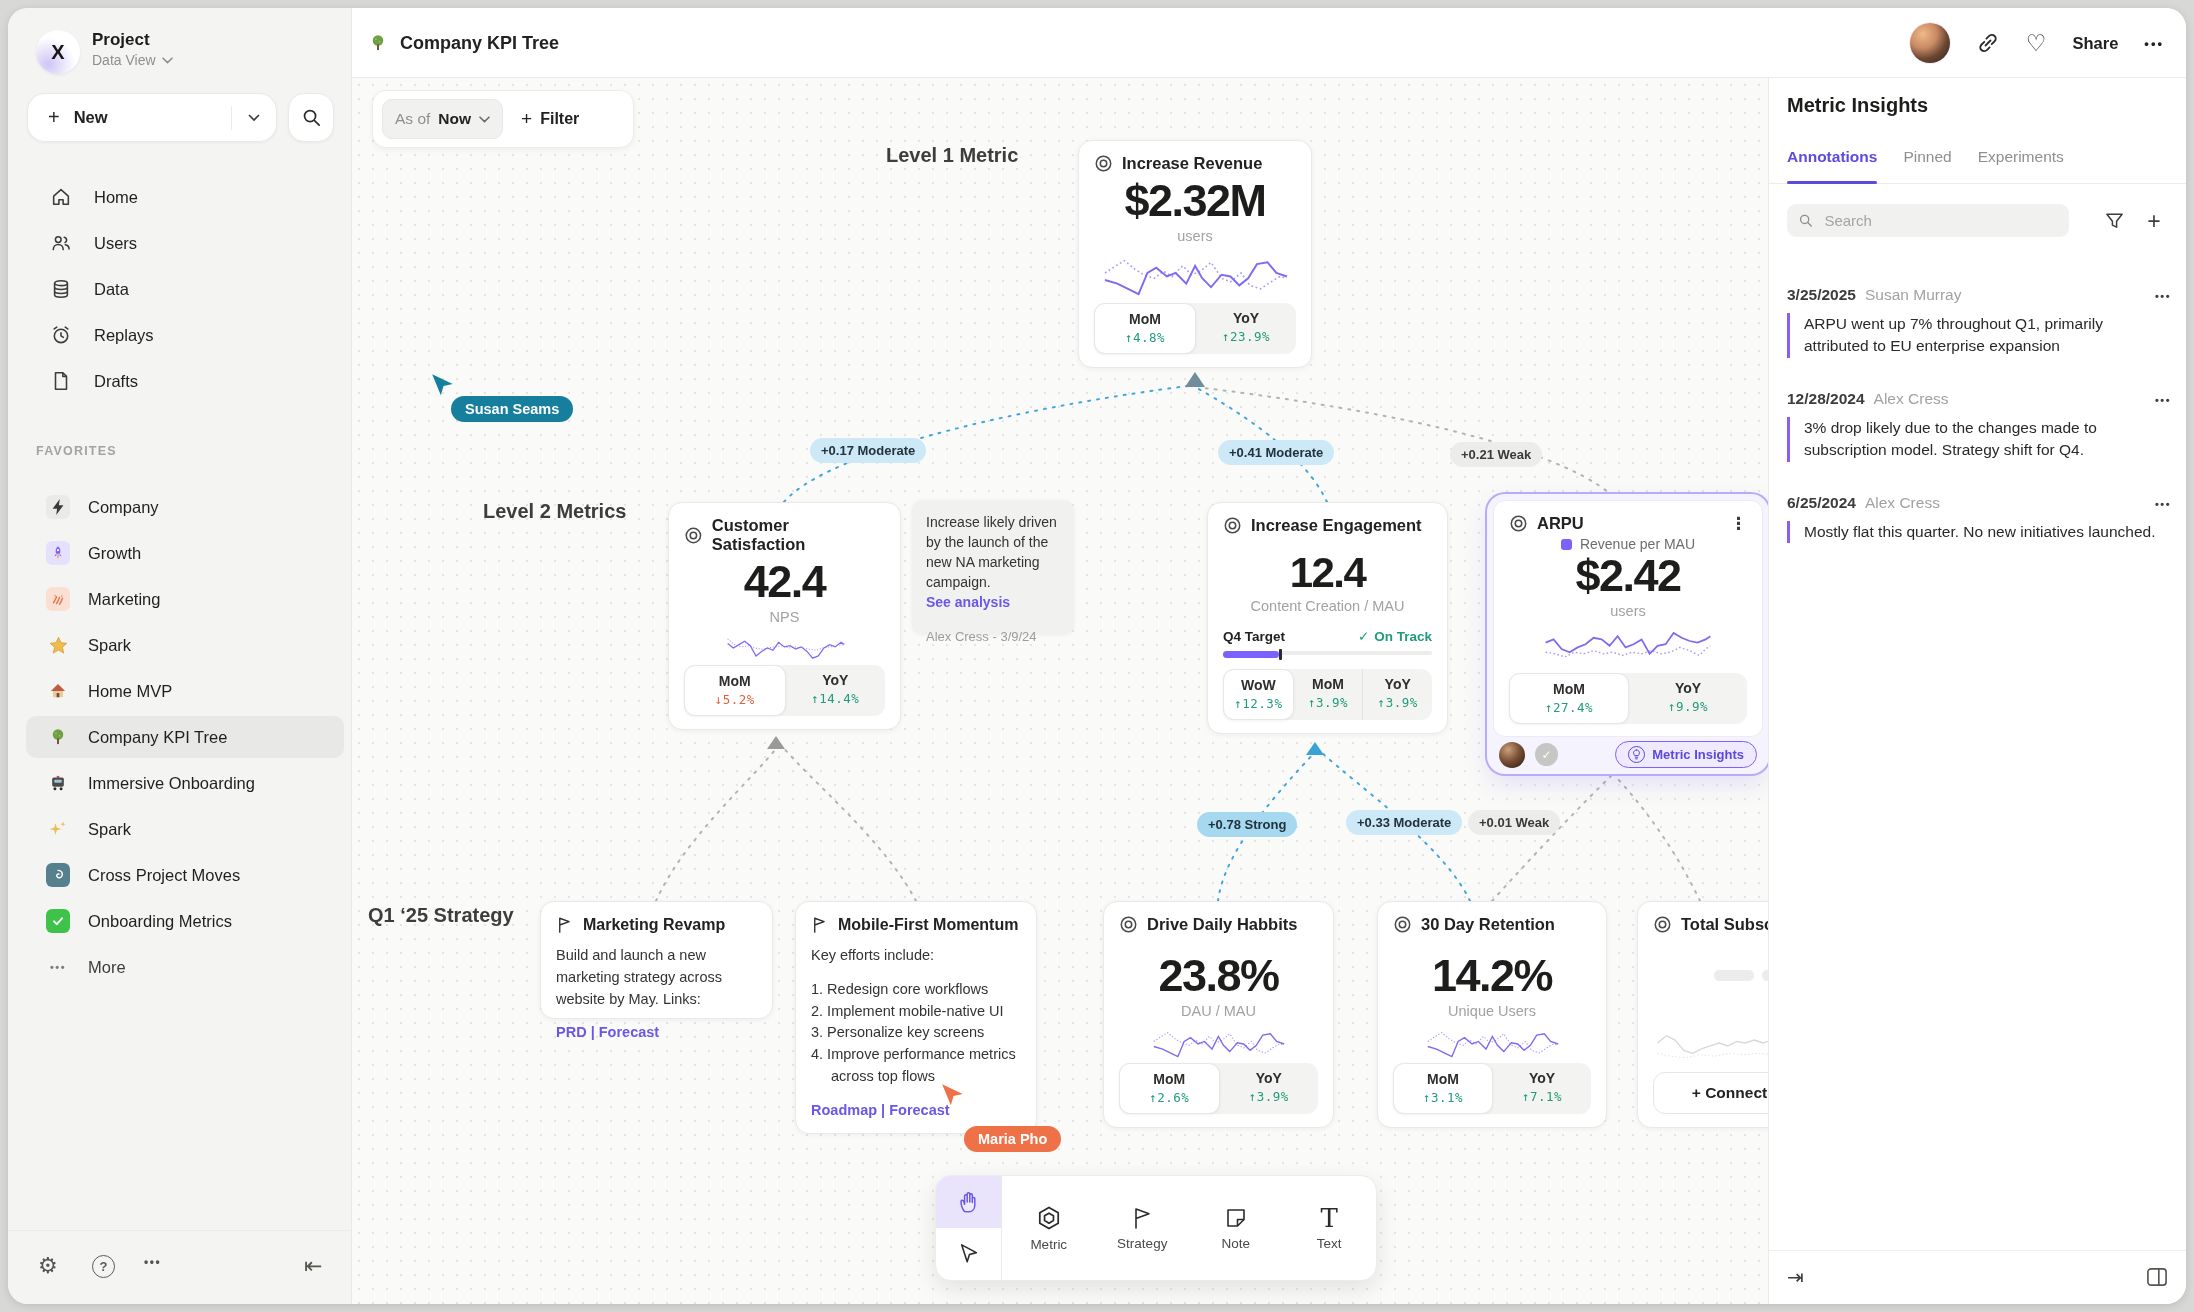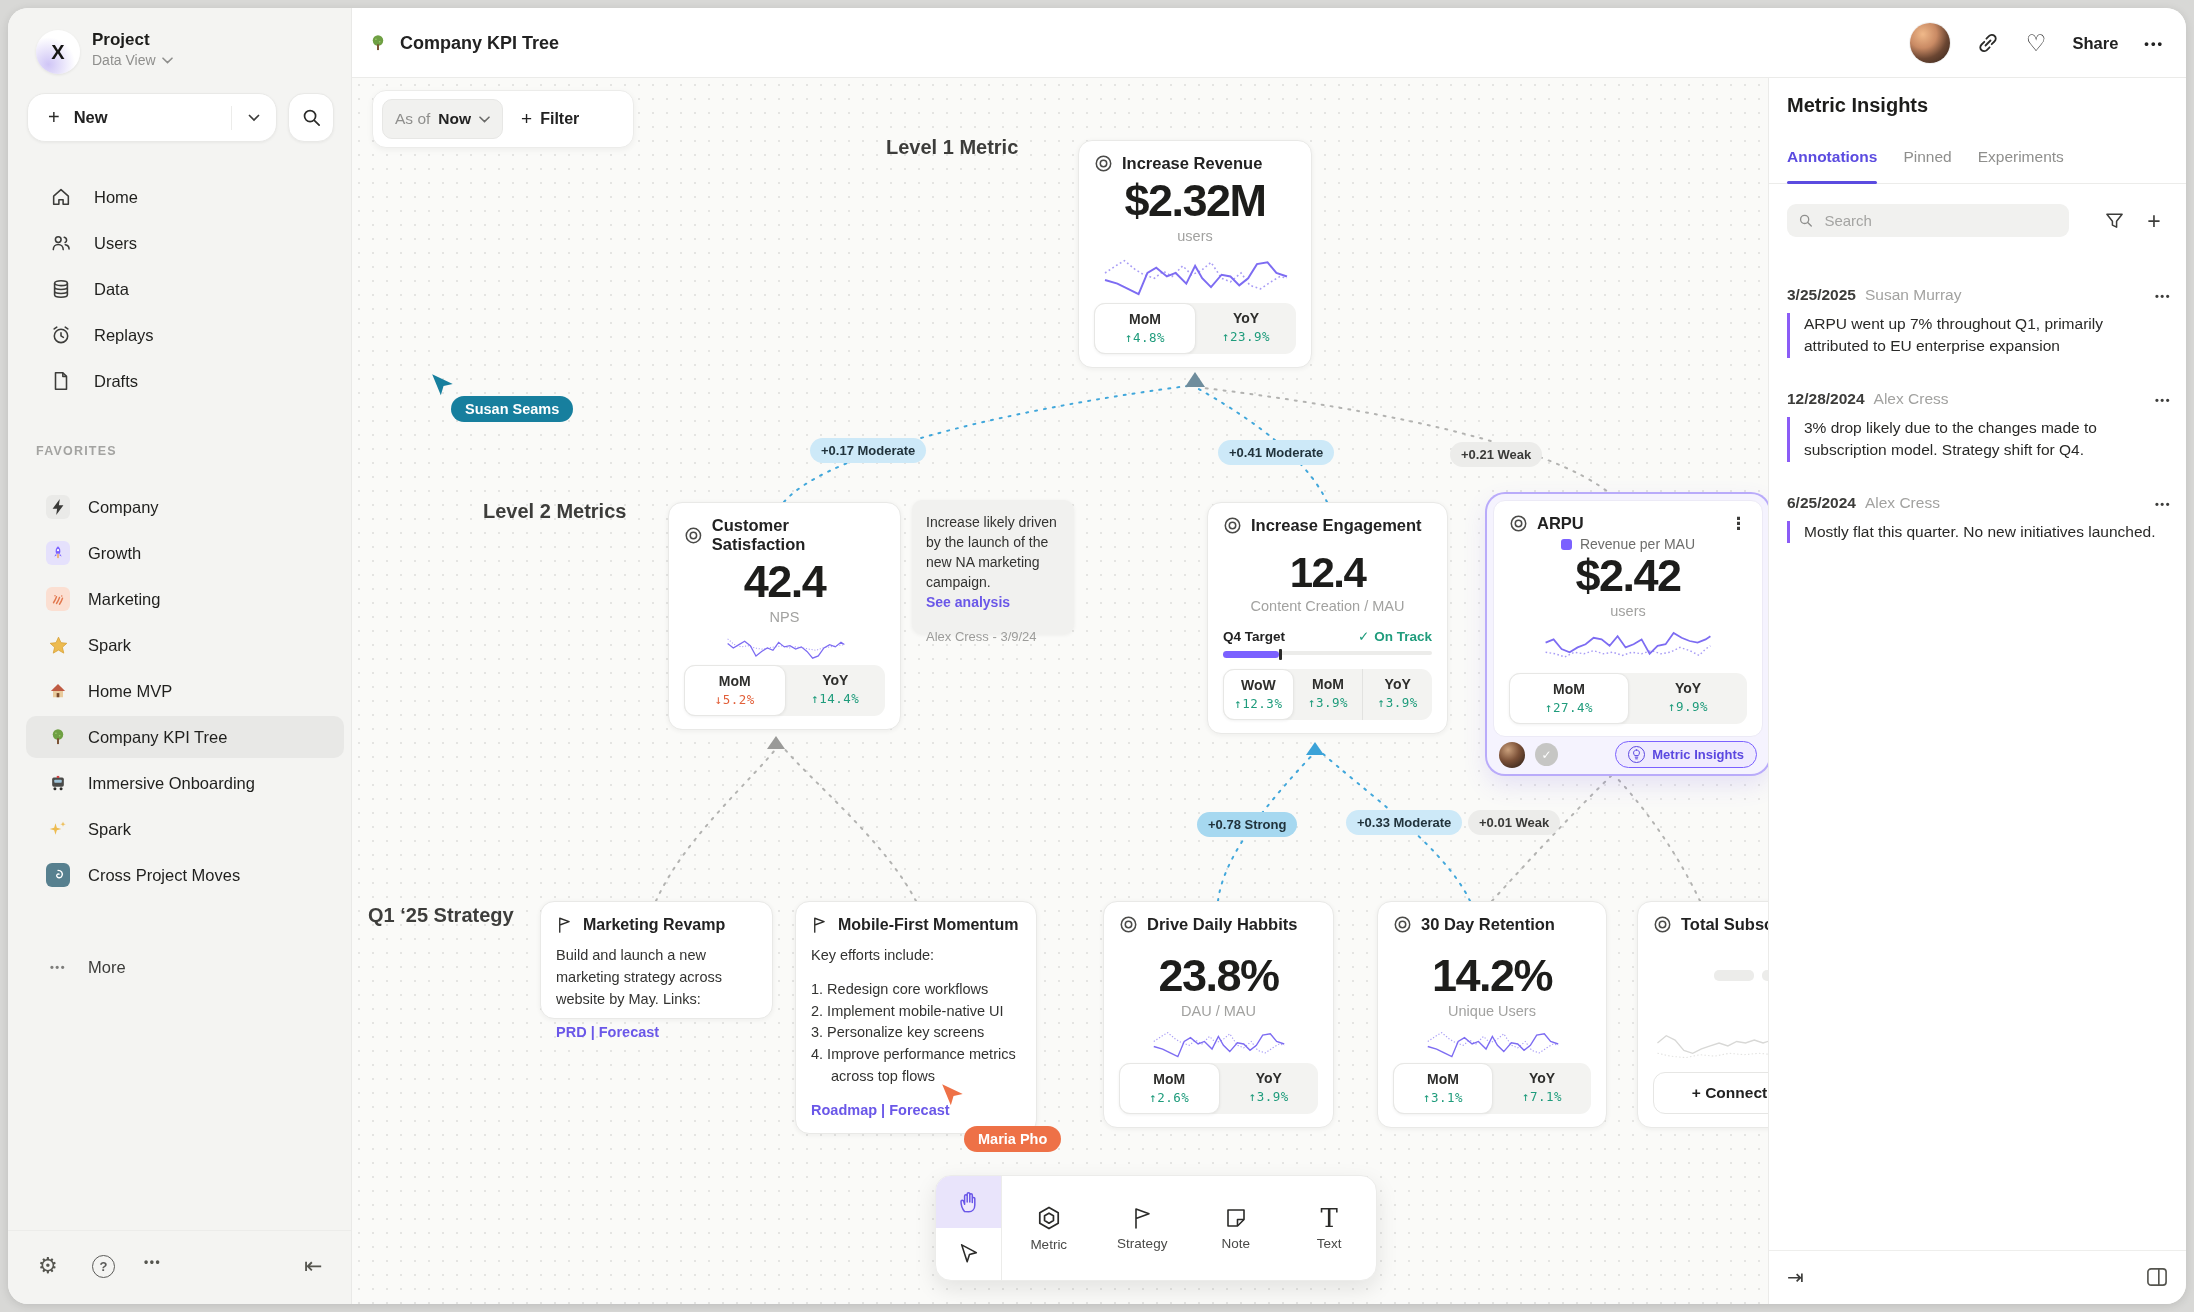--- a/index.html
+++ b/index.html
@@ -288,20 +288,28 @@
       <span>Spark</span>
     </div>
     <div class="favrow" style="top:846px;">
       <span class="icon24" style="background:#57808f;">
           <svg width="16" height="16" viewBox="0 0 24 24">
             <path d="M12,5 C17,5 19.5,9 18,13 C16.7,16.7 11.5,17.3 10.2,14 C9.3,11.6 11.5,9.8 13.5,10.8" fill="none" stroke="#fff" stroke-width="2" stroke-linecap="round"></path>
           </svg>
         </span>
       <span>Cross Project Moves</span>
     </div>
+    <div class="favrow" style="top:892px;">
+      <span class="icon24" style="background:#3ec24a;">
+          <svg width="16" height="16" viewBox="0 0 24 24">
+            <polyline points="6,12.5 10.3,16.8 18,8" fill="none" stroke="#fff" stroke-width="2.8" stroke-linecap="round" stroke-linejoin="round"></polyline>
+          </svg>
+        </span>
+      <span>Onboarding Metrics</span>
+    </div>
     <div class="favrow" style="top:938px;color:#3c3c3a;">
       <span class="icon24" style="font-size:11px;letter-spacing:1.5px;color:#7c7c7a;font-weight:bold;">•••</span>
       <span>More</span>
     </div>
 
     <div class="sb-foot">
       <span class="g" style="left:30px;top:22px;">⚙</span>
       <span class="help-circle" style="left:84px;top:24px;">?</span>
       <span class="g" style="left:136px;top:24px;font-size:12px;letter-spacing:1.5px;font-weight:bold;">•••</span>
       <span class="g" style="left:296px;top:22px;">⇤</span>
@@ -355,21 +363,21 @@
         <svg width="11" height="7" viewBox="0 0 11 7">
             <path d="M1,1.2 L5.5,5.6 L10,1.2" fill="none" stroke="#6b6b69" stroke-width="1.6" stroke-linecap="round"></path>
           </svg>
       </div>
       <div class="filt">
         <span style="font-size:19px;font-weight:normal;">+</span>
         <span>Filter</span>
       </div>
     </div>
 
-    <div class="lvl-label" style="left:534px;top:58px;">Level 1 Metric</div>
+    <div class="lvl-label" style="left:534px;top:66px;">Level 1 Metric</div>
     <div class="lvl-label" style="left:131px;top:422px;">Level 2 Metrics</div>
     <div class="lvl-label" style="left:16px;top:826px;">Q1 ‘25 Strategy</div>
 
     <div class="card" style="left:726px;top:62px;width:234px;height:228px;">
       <div class="chead">
         <svg width="19" height="19" viewBox="0 0 20 20">
             <circle cx="10" cy="10" r="7.6" fill="none" stroke="#4a4a48" stroke-width="1.6"></circle>
             <circle cx="10" cy="10" r="3.4" fill="none" stroke="#4a4a48" stroke-width="1.6"></circle>
           </svg>
         <span>Increase Revenue</span>

